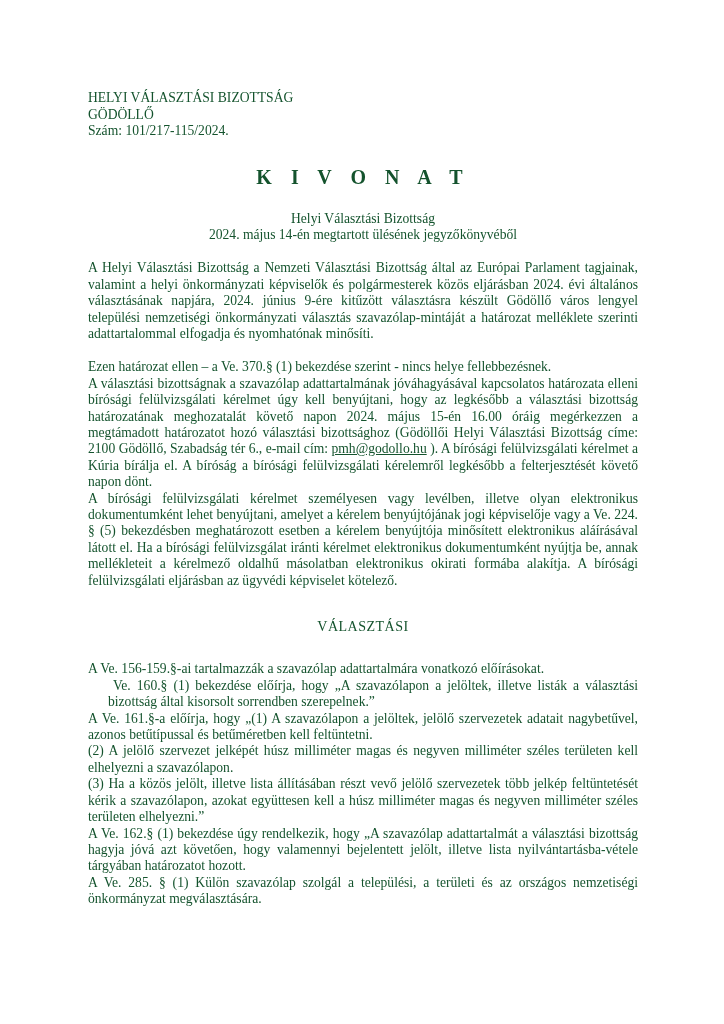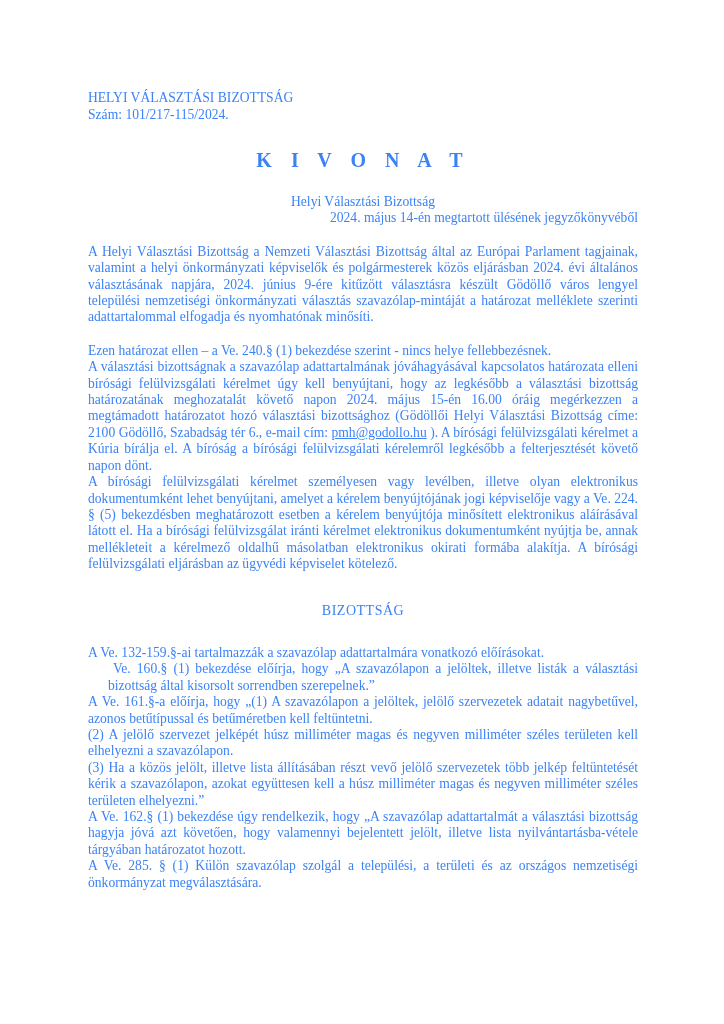--- a/index.html
+++ b/index.html
@@ -7,21 +7,21 @@
     padding: 0;
     background: #ffffff;
   }
   .page {
     position: relative;
     width: 724px;
     height: 912px;
     background: #ffffff;
     overflow: hidden;
     font-family: "Liberation Serif", "DejaVu Serif", serif;
-    color: #3b82f6;
+    color: #14532d;
     text-decoration: underline;
   }
   .content {
     position: absolute;
     left: 88px;
     top: 90px;
     width: 550px;
     font-size: 13.6px;
     line-height: 16.4px;
   }
@@ -37,21 +37,21 @@
     font-weight: bold;
     font-size: 20px;
     letter-spacing: 7px;
     line-height: 20px;
   }
   .subtitle1 {
     margin-top: 24px;
     text-align: center;
   }
   .subtitle2 {
-    text-align: right;
+    text-align: center;
   }
   .decision-heading {
     margin-top: 15px;
     text-align: center;
     font-weight: bold;
     font-size: 14px;
   }
   .decision-heading span {
     text-decoration: underline;
   }
@@ -81,40 +81,41 @@
   }
 </style>
 </head>
 <body>
 
 <div class="page">
   <div class="content">
 
     <div class="hdr">
       <div>HELYI VÁLASZTÁSI BIZOTTSÁG</div>
+      <div>GÖDÖLLŐ</div>
       <div class="case-number">Szám: 101/217-115/2024.</div>
     </div>
 
     <div class="kivonat">K I V O N A T</div>
 
     <div class="subtitle1">Helyi Választási Bizottság</div>
     <div class="subtitle2">2024. május 14-én megtartott ülésének jegyzőkönyvéből</div>
 
 
     <p class="body-par first-par">A Helyi Választási Bizottság a Nemzeti Választási Bizottság által az Európai Parlament tagjainak, valamint a helyi önkormányzati képviselők és polgármesterek közös eljárásban 2024. évi általános választásának napjára, 2024. június 9-ére kitűzött választásra készült Gödöllő város lengyel települési nemzetiségi önkormányzati választás szavazólap-mintáját a határozat melléklete szerinti adattartalommal elfogadja és nyomhatónak minősíti.</p>
 
-    <p class="body-par">Ezen határozat ellen – a Ve. 240.§ (1) bekezdése szerint - nincs helye fellebbezésnek.</p>
+    <p class="body-par">Ezen határozat ellen – a Ve. 370.§ (1) bekezdése szerint - nincs helye fellebbezésnek.</p>
 
     <p class="body-par"><span>A választási bizottságnak a szavazólap adattartalmának jóváhagyásával kapcsolatos határozata elleni bírósági felülvizsgálati kérelmet úgy kell benyújtani, hogy az legkésőbb a választási bizottság határozatának meghozatalát követő napon 2024. május 15-én 16.00 óráig megérkezzen a megtámadott határozatot hozó választási bizottsághoz (Gödöllői Helyi Választási Bizottság címe: 2100 Gödöllő, Szabadság tér 6., e-mail cím: </span><a class="email-link">pmh@godollo.hu</a><span> ). A bírósági felülvizsgálati kérelmet a Kúria bírálja el. A bíróság a bírósági felülvizsgálati kérelemről legkésőbb a felterjesztését követő napon dönt.</span></p>
 
     <p class="body-par">A bírósági felülvizsgálati kérelmet személyesen vagy levélben, illetve olyan elektronikus dokumentumként lehet benyújtani, amelyet a kérelem benyújtójának jogi képviselője vagy a Ve. 224. § (5) bekezdésben meghatározott esetben a kérelem benyújtója minősített elektronikus aláírásával látott el. Ha a bírósági felülvizsgálat iránti kérelmet elektronikus dokumentumként nyújtja be, annak mellékleteit a kérelmező oldalhű másolatban elektronikus okirati formába alakítja. A bírósági felülvizsgálati eljárásban az ügyvédi képviselet kötelező.</p>
 
-    <div class="indokolas-heading">BIZOTTSÁG</div>
+    <div class="indokolas-heading">VÁLASZTÁSI</div>
 
-    <p class="body-par">A Ve. 132-159.§-ai tartalmazzák a szavazólap adattartalmára vonatkozó előírásokat.</p>
+    <p class="body-par">A Ve. 156-159.§-ai tartalmazzák a szavazólap adattartalmára vonatkozó előírásokat.</p>
     <p class="body-par indent-sm">Ve. 160.§ (1) bekezdése előírja, hogy „A szavazólapon a jelöltek, illetve listák a választási bizottság által kisorsolt sorrendben szerepelnek.”</p>
     <p class="body-par">A Ve. 161.§-a előírja, hogy „(1) A szavazólapon a jelöltek, jelölő szervezetek adatait nagybetűvel, azonos betűtípussal és betűméretben kell feltüntetni.</p>
     <p class="body-par">(2) A jelölő szervezet jelképét húsz milliméter magas és negyven milliméter széles területen kell elhelyezni a szavazólapon.</p>
     <p class="body-par">(3) Ha a közös jelölt, illetve lista állításában részt vevő jelölő szervezetek több jelkép feltüntetését kérik a szavazólapon, azokat együttesen kell a húsz milliméter magas és negyven milliméter széles területen elhelyezni.”</p>
     <p class="body-par">A Ve. 162.§ (1) bekezdése úgy rendelkezik, hogy „A szavazólap adattartalmát a választási bizottság hagyja jóvá azt követően, hogy valamennyi bejelentett jelölt, illetve lista nyilvántartásba-vétele tárgyában határozatot hozott.</p>
     <p class="body-par">A Ve. 285. § (1) Külön szavazólap szolgál a települési, a területi és az országos nemzetiségi önkormányzat megválasztására.</p>
 
   </div>
 </div>
 

